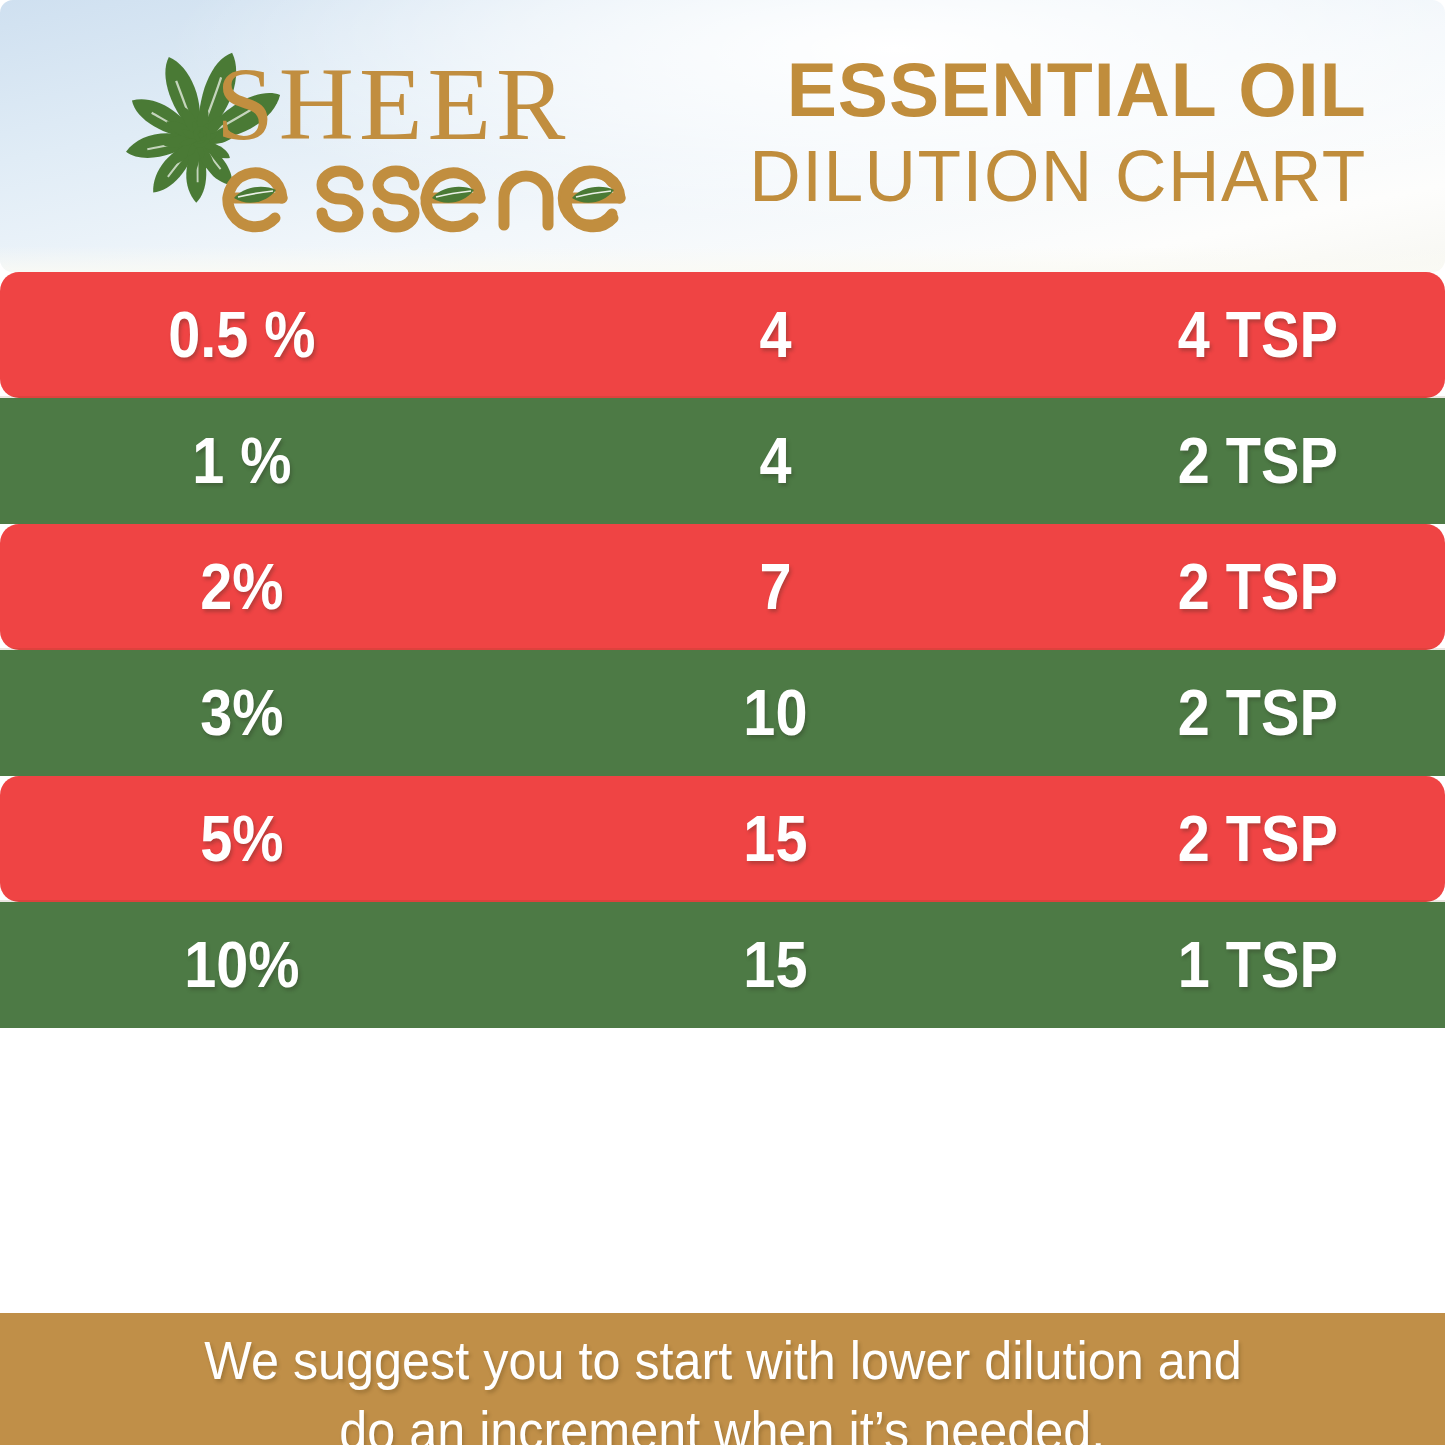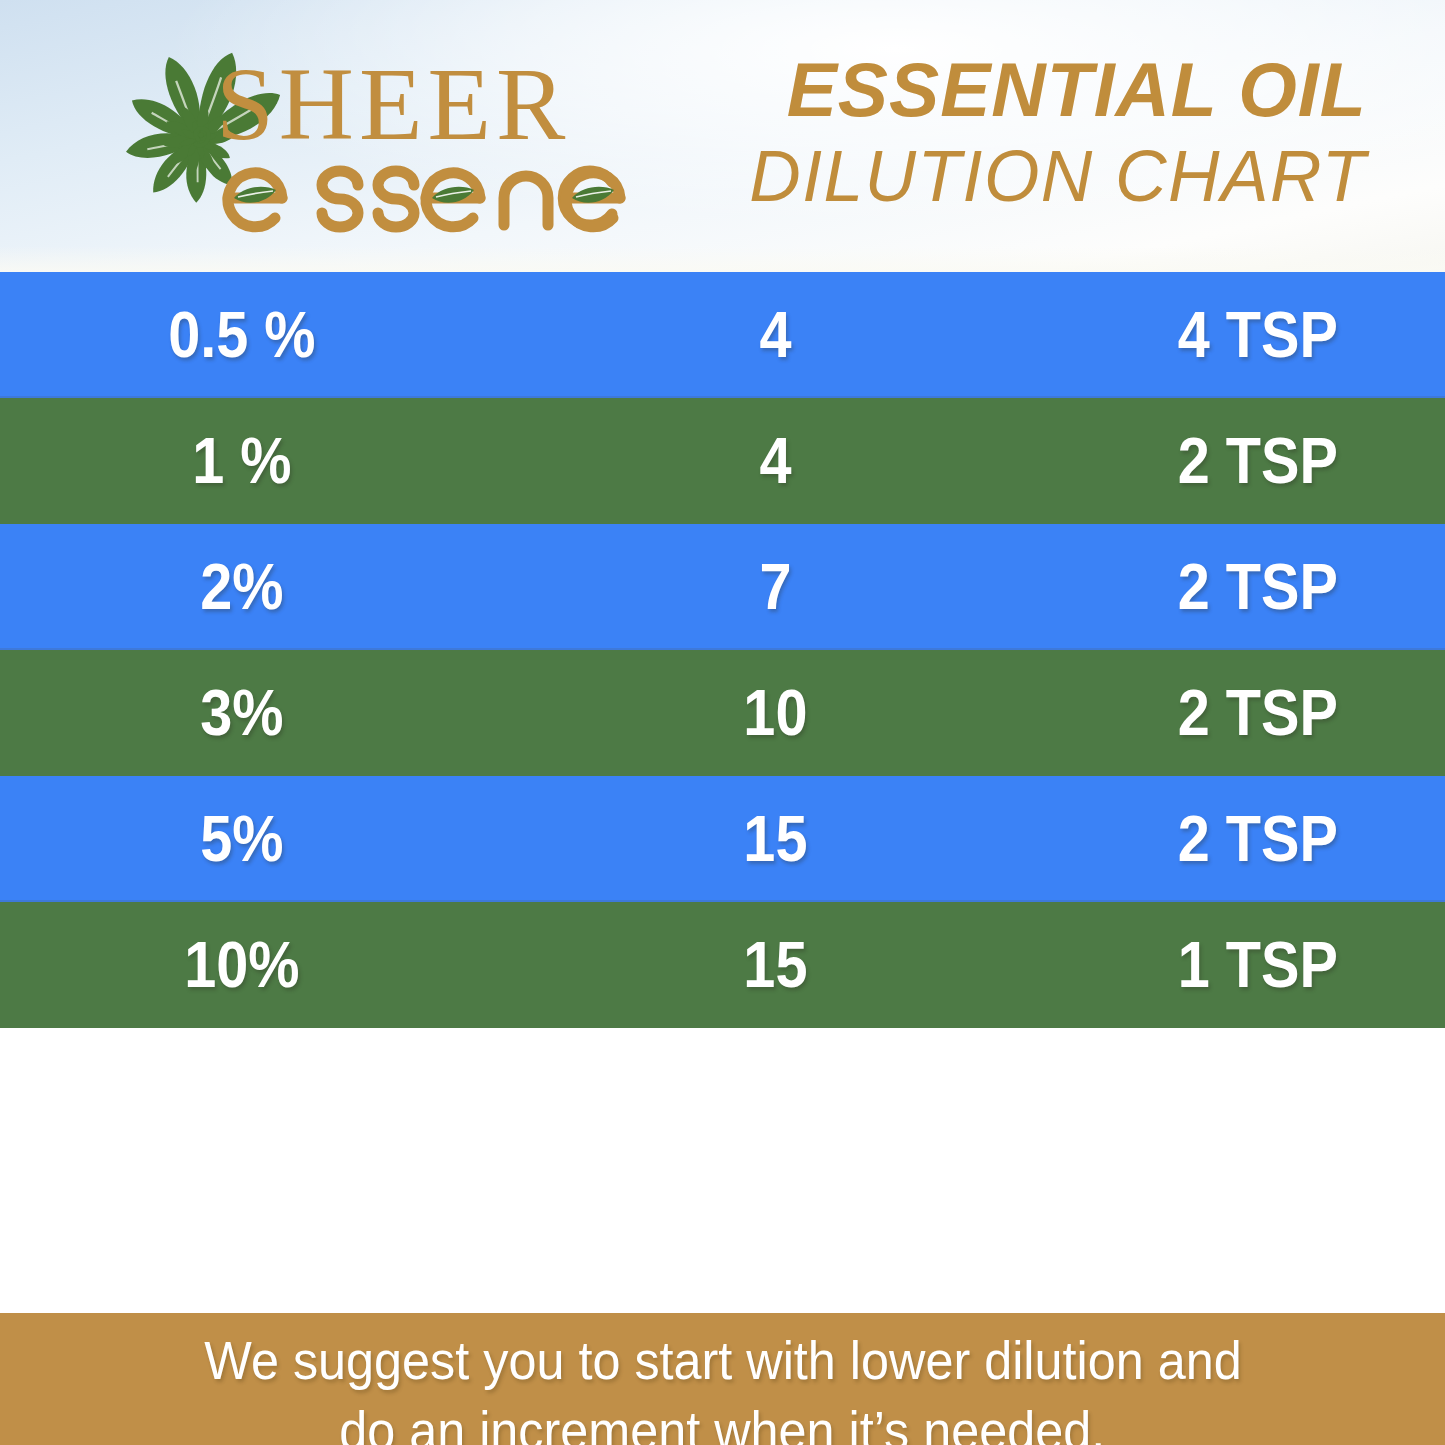--- a/index.html
+++ b/index.html
@@ -22,20 +22,21 @@
   .header {
     position:relative;
     height:272px;
     flex:0 0 272px;
     background:
       radial-gradient(ellipse 70% 90% at 62% 18%, #ffffff 0%, rgba(255,255,255,0.55) 38%, rgba(255,255,255,0) 72%),
       linear-gradient(168deg, #cfe0f0 0%, #e0ecf6 28%, #f2f7fb 58%, #fdfdfc 85%, #f7f7f2 100%);
     display:flex;
     align-items:center;
     overflow:hidden;
+    border-radius:13px;
   }
   .header::after{
     content:"";
     position:absolute; left:0; right:0; bottom:0; height:26px;
     background:linear-gradient(to bottom, rgba(247,247,240,0) 0%, rgba(250,250,244,.85) 100%);
     pointer-events:none;
   }
 
   
   .brand {
@@ -64,21 +65,20 @@
     left:110px; top:118px;
     width:420px; height:92px;
   }
 
   
   .title-block {
     position:absolute;
     right:78px; top:52px;
     text-align:right;
     line-height:1;
-    font-style:italic;
   }
   .title-line1 {
     font-family:"Liberation Sans", sans-serif;
     font-weight:700;
     font-size:76px;
     letter-spacing:1px;
     color:#c08d3c;
     white-space:nowrap;
     display:block;
     transform:scaleX(0.99);
@@ -106,21 +106,21 @@
   }
   .row {
     display:flex;
     align-items:center;
     width:100%;
     position:relative;
   }
   .row.head   { flex:0 0 126px; background:#4d7a45; }
   .row.data   { flex:0 0 126px; }
   .row.green  { background:#4d7a45; }
-  .row.gold   { background:#3b82f6; }
+  .row.gold   { background:#ef4444;border-radius:19px; }
   .row.gold::after{
     content:"";
     position:absolute; left:0; right:0; bottom:0; height:2px;
     background:rgba(90,60,20,.12);
   }
 
   .cell {
     color:#ffffff;
     text-align:center;
     white-space:nowrap;

